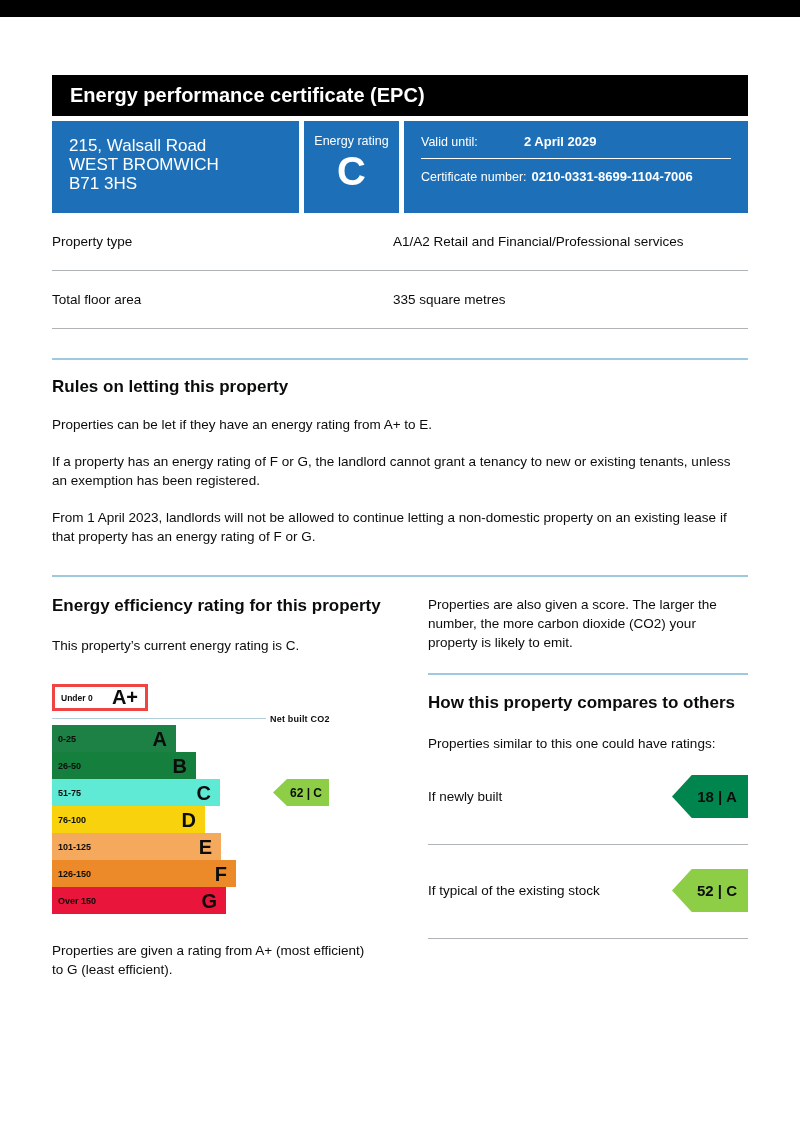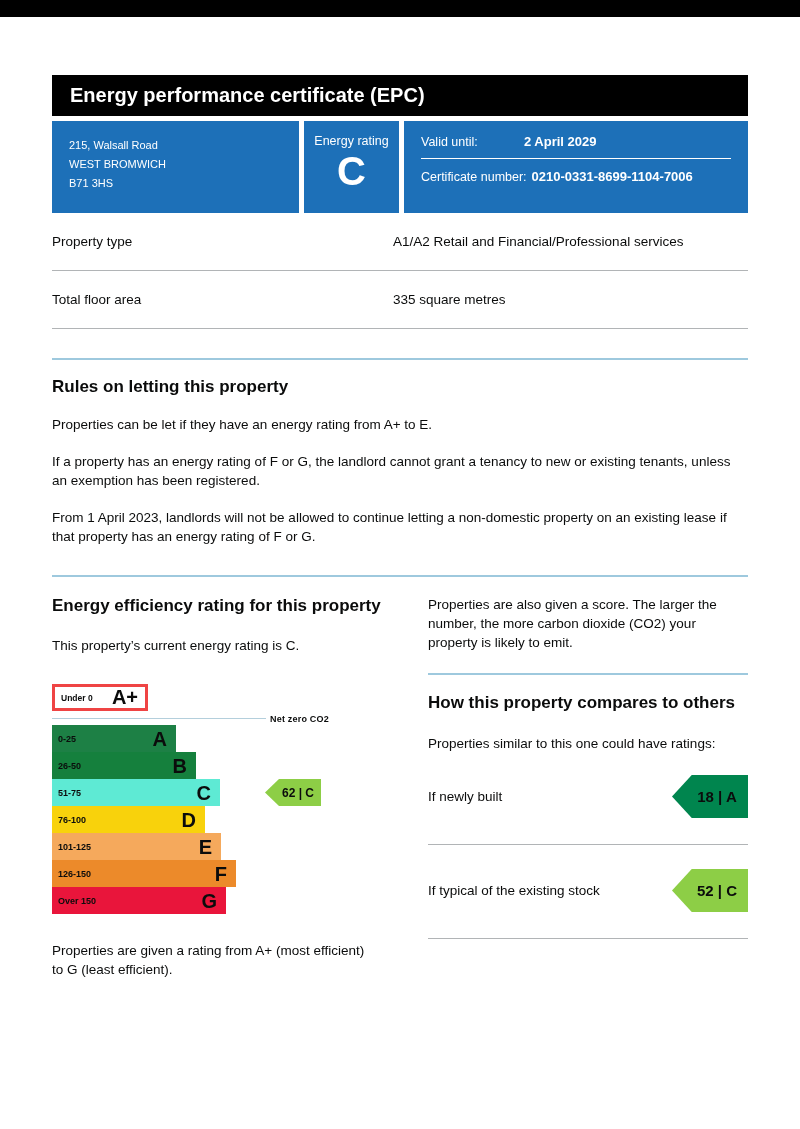--- a/index.html
+++ b/index.html
@@ -14,21 +14,21 @@
 
   
   .epc-header {
     background:#000; color:#fff; height:41px; line-height:41px;
     font-size:20px; font-weight:bold; padding-left:18px; margin-bottom:5px;
   }
 
   
   .summary-panel { display:flex; gap:5px; height:92px; }
   .panel-box { background:#1d70b8; color:#fff; }
-  .box-address { width:247px; padding:15px 10px 0 17px; font-size:11px; line-height:19px; }
+  .box-address { width:247px; padding:15px 10px 0 17px; font-size:17px; line-height:19px; }
   .box-rating { width:95px; text-align:center; padding-top:13px; font-size:12.5px; }
   .box-rating .big-letter { font-size:40px; font-weight:bold; line-height:46px; }
   .box-validity { flex:1; padding:13px 17px 0 17px; font-size:12.5px; }
   .validity-row { display:flex; align-items:baseline; }
   .validity-label { width:103px; flex:none; }
   .validity-value { font-weight:bold; font-size:13px; }
   .validity-sep { border:none; border-top:1px solid #fff; margin:9px 0 10px 0; }
   .cert-label { width:auto; margin-right:5px; }
 
   
@@ -65,21 +65,21 @@
   .netzero-line { width:214px; height:1px; background:#b4cfdc; }
   .netzero-label { font-size:9px; font-weight:bold; margin-left:4px; letter-spacing:0.2px; }
   .band-row { position:relative; height:27px; }
   .band-bar {
     height:27px; display:flex; justify-content:space-between; align-items:center;
     padding:0 9px 0 6px;
   }
   .band-range { font-size:9px; font-weight:bold; }
   .band-letter { font-size:20px; font-weight:bold; line-height:1; }
   .current-pointer {
-    position:absolute; left:213px; top:0; width:56px; height:27px;
+    position:absolute; left:221px; top:0; width:56px; height:27px;
     clip-path:polygon(0 50%, 25% 0, 100% 0, 100% 100%, 25% 100%);
     display:flex; align-items:center; justify-content:center;
     padding-left:10px; font-size:12px; font-weight:bold; color:#0b0c0c;
   }
   .chart-footnote { font-size:13.5px; line-height:19px; margin-top:27px; width:315px; }
 
   
   .score-note { font-size:13.5px; line-height:19px; }
   .col-blue-divider { border:none; border-top:2px solid #9ec9de; margin-top:21px; }
   .compare-heading { margin-top:17px; }
@@ -152,21 +152,21 @@
       <h2 class="section-heading">Energy efficiency rating for this property</h2>
       <p class="current-rating-text">This property’s current energy rating is C.</p>
 
       <div class="epc-chart">
         <div class="band-aplus">
           <span class="range-label">Under 0</span>
           <span class="letter">A+</span>
         </div>
         <div class="netzero-row">
           <div class="netzero-line"></div>
-          <span class="netzero-label">Net zero CO2</span>
+          <span class="netzero-label">Net built CO2</span>
         </div>
         <div>
             <div class="band-row">
               <div class="band-bar" style="width: 124px; background: rgb(29, 128, 69);">
                 <span class="band-range">0-25</span>
                 <span class="band-letter">A</span>
               </div>
             </div>
             <div class="band-row">
               <div class="band-bar" style="width: 144px; background: #15803d;">

